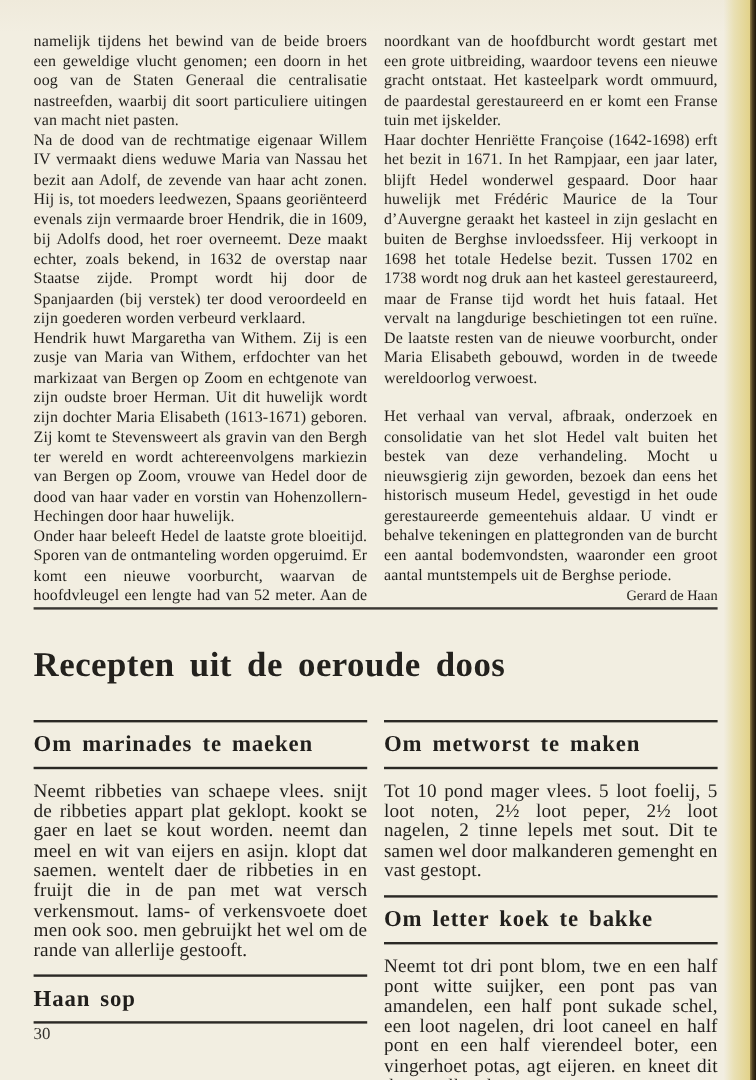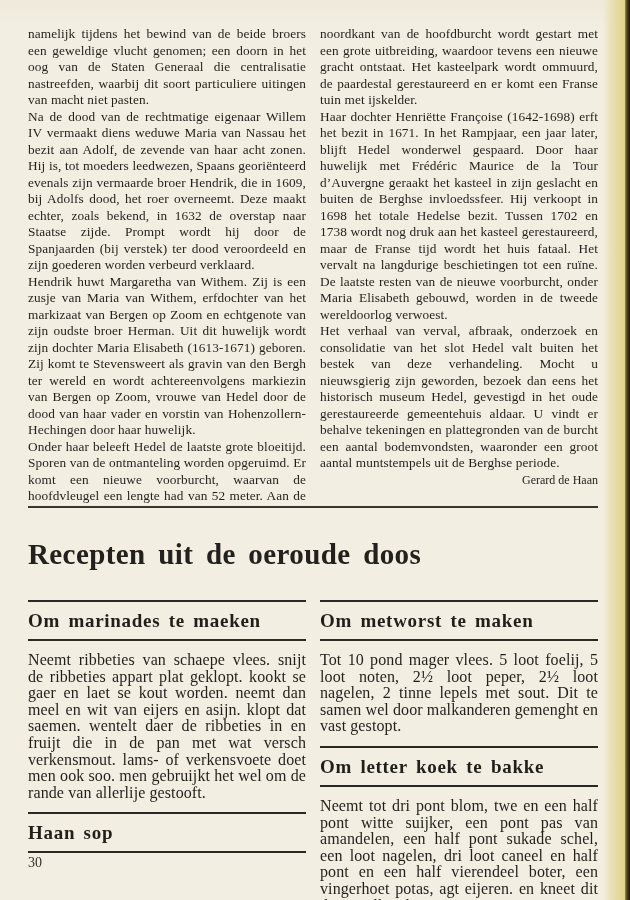--- a/index.html
+++ b/index.html
@@ -31,21 +31,21 @@
   .col { width: 278px; }
   .article-cols { height: 478px; overflow: hidden; }
   .article-cols p {
     margin: 0;
     font-size: 13.3px;
     line-height: 16.5px;
     text-align: justify;
     letter-spacing: 0.1px;
   }
   p.cont-next { text-align-last: justify; }
-  p.gap-before { }
+  p.gap-before { margin-top: 16px; }
   .byline {
     margin-top: 0;
     font-size: 12px;
     line-height: 16.5px;
     text-align: right;
   }
   .rule-full {
     border: none;
     border-top: 2px solid #3a3733;
     margin: 2px 0 0 0;

